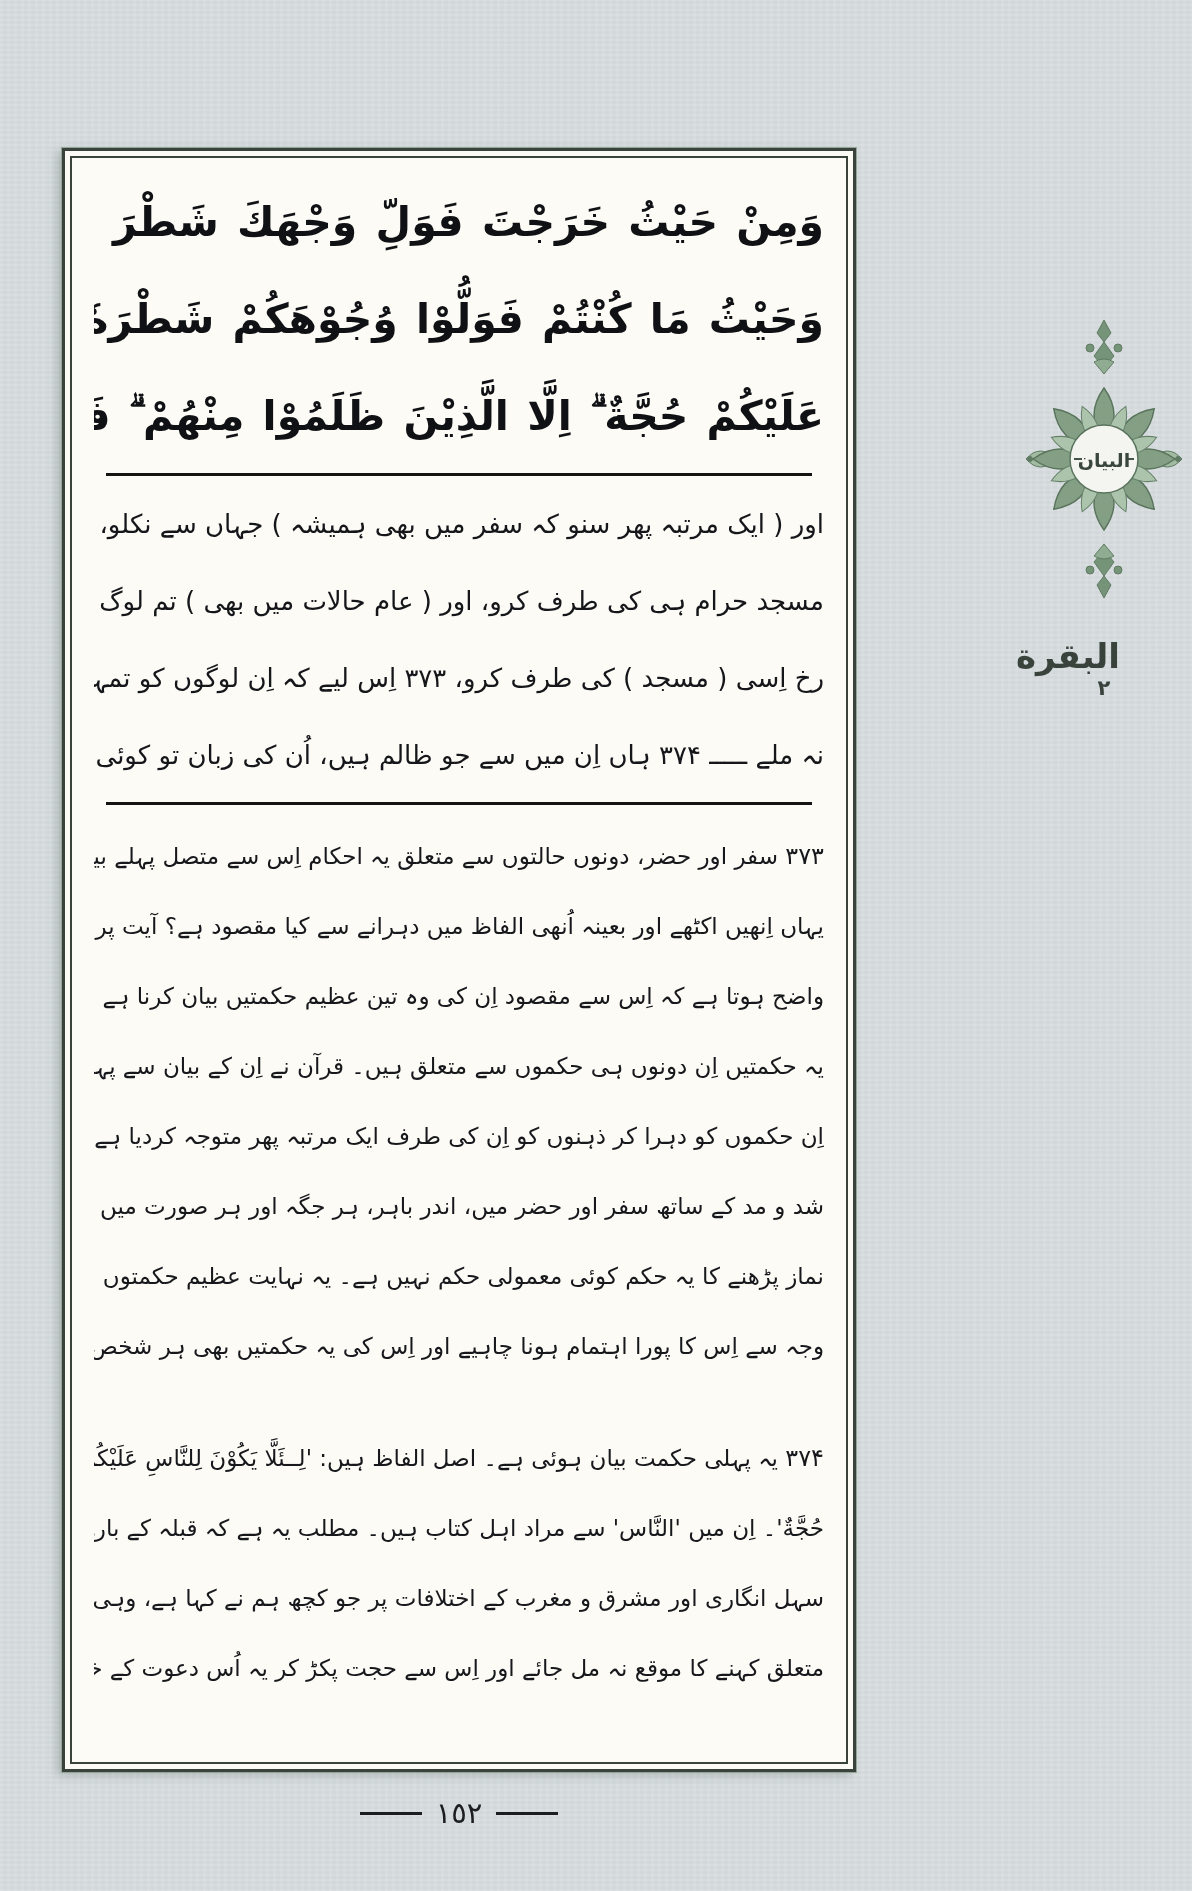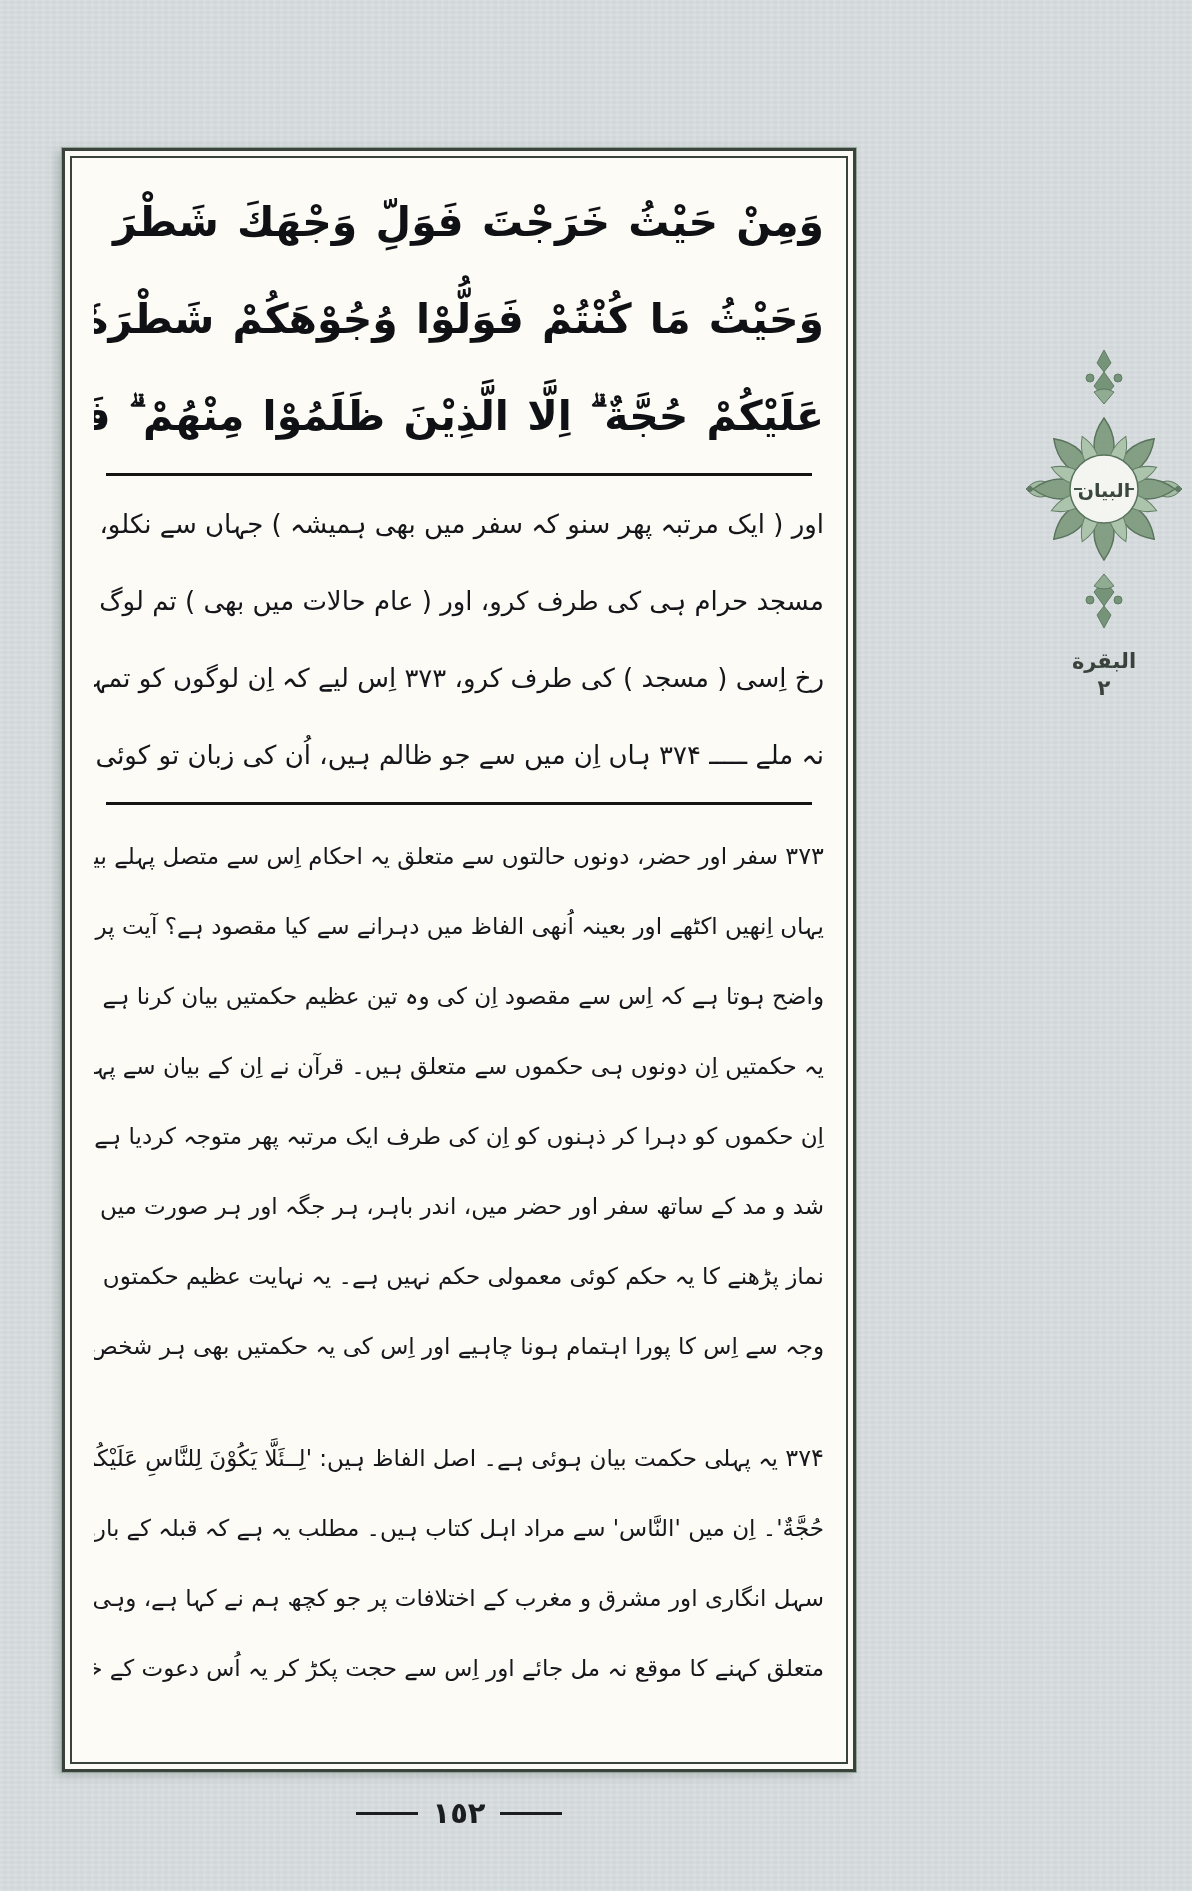--- a/index.html
+++ b/index.html
@@ -65,38 +65,38 @@
     height:70px; line-height:70px;
     font-size:23px;
     color:#17181c;
   }
   .f-line.short { text-align-last:right; }
   .fn-num { font-weight:normal; font-size:24px; }
   .footnote-block.second { margin-top:42px; }
 
   
   .margin-col { position:absolute; left:856px; top:148px; width:336px; height:1624px; }
-  .medallion-wrap { position:absolute; left:160px; top:198px; width:176px; height:286px; opacity:.92; }
+  .medallion-wrap { position:absolute; left:160px; top:168px; width:176px; height:286px; opacity:.92; }
   .surah-label {
     position:absolute; left:160px; top:488px; width:176px;
-    text-align:center; direction:rtl;
-    font-size:21px; font-weight:bold; color:#39433c;margin-top:13px;
+    text-align:left; direction:rtl;
+    font-size:34px; font-weight:bold; color:#39433c;
   }
   .surah-num {
     position:absolute; left:160px; top:528px; width:176px;
     text-align:center; font-size:21px; font-weight:bold; color:#39433c;
   }
 
   
   .page-number {
     position:absolute; left:62px; top:1796px; width:794px;
     display:flex; align-items:center; justify-content:center; gap:14px;
     direction:rtl;
   }
-  .page-number .num { font-size:29px; font-weight:bold; color:#1c1d20; }
+  .page-number .num { font-size:29px; font-weight:normal; color:#1c1d20; }
   .pn-dash { width:62px; height:3px; background:#1c1d20; }
 </style>
 </head>
 <body>
 
 <div class="page-frame">
   <div class="frame-inner">
 
     <div class="quran-section">
       <div class="rtl-line q-line">وَمِنْ حَيْثُ خَرَجْتَ فَوَلِّ وَجْهَكَ شَطْرَ الْمَسْجِدِ الْحَرَامِ ؕ</div>

